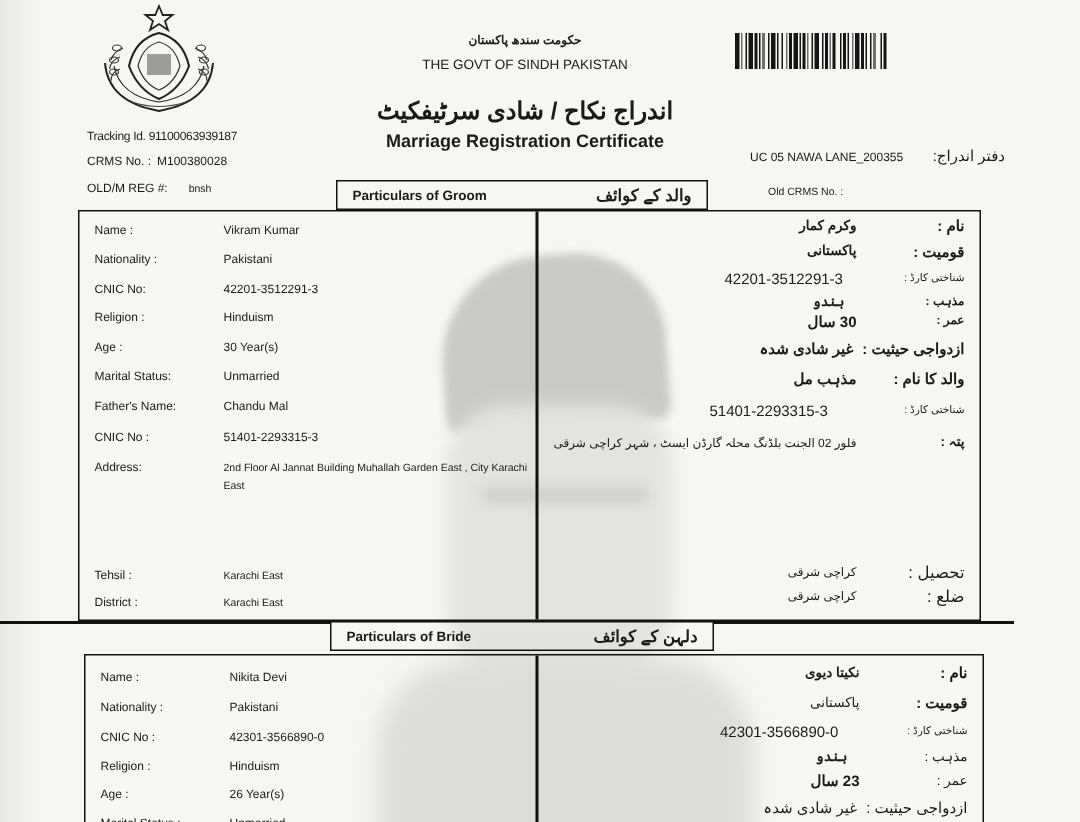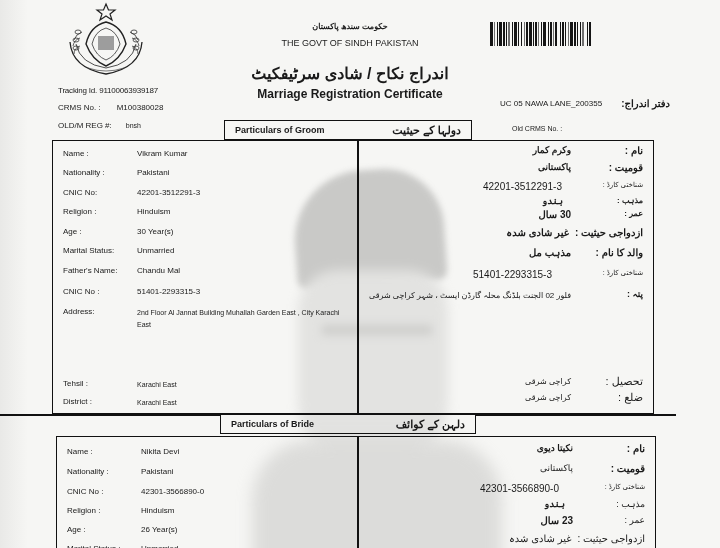--- a/index.html
+++ b/index.html
@@ -13,52 +13,52 @@
   .watermark { position: absolute; left: 272px; top: 170px; width: 210px; height: 400px; pointer-events: none; opacity: 0.42; }
   .wm-cap { position: absolute; left: 22px; top: 0; width: 150px; height: 115px; background: #8d8d8b; border-radius: 70px 60px 10px 10px; transform: rotate(-4deg); filter: blur(3px); }
   .wm-face { position: absolute; left: 26px; top: 100px; width: 150px; height: 200px; background: #c9c9c7; border-radius: 40px 40px 70px 70px; filter: blur(6px); }
   .wm-eyes { position: absolute; left: 50px; top: 155px; width: 110px; height: 10px; background: #9a9a98; filter: blur(4px); }
   .wm-body { position: absolute; left: -20px; top: 270px; width: 250px; height: 140px; background: #b9b9b7; border-radius: 60px 60px 0 0; filter: blur(8px); }
 
   
   .logo { position: absolute; left: 60px; top: 2px; width: 92px; height: 76px; }
   .tracking { position: absolute; left: 58px; top: 86px; font-size: 8px; font-family: "Liberation Sans Narrow", "Liberation Sans", sans-serif; letter-spacing: -0.2px; }
   .crms { position: absolute; left: 58px; top: 103px; font-size: 8px; }
-  .crms .v { margin-left: 16px; }
+  .crms .v { margin-left: 4px; }
   .oldreg { position: absolute; left: 58px; top: 121px; font-size: 8px; }
   .oldreg .v { margin-left: 14px; font-size: 7px; }
 
   .hdr-urdu-top { position: absolute; left: 300px; top: 22px; width: 100px; text-align: center; font-size: 8px; font-weight: bold; direction: rtl; }
   .hdr-govt { position: absolute; left: 250px; top: 38px; width: 200px; text-align: center; font-size: 9px; }
   .hdr-urdu-title { position: absolute; left: 250px; top: 64px; width: 200px; text-align: center; font-size: 16px; font-weight: bold; direction: rtl; }
   .hdr-title { position: absolute; left: 250px; top: 87px; width: 200px; text-align: center; font-size: 12px; font-weight: bold; }
 
   .barcode { position: absolute; left: 490px; top: 22px; width: 160px; height: 24px; display: flex; align-items: stretch; gap: 0; }
   .barcode span { display: block; height: 100%; background: #151515; }
   .daftar { position: absolute; left: 500px; top: 98px; width: 170px; font-size: 8px; display: flex; justify-content: space-between; align-items: center; }
-  .daftar .ur { font-size: 10px; font-weight: bold; direction: rtl; text-align: center; }
+  .daftar .ur { font-size: 10px; font-weight: normal; direction: rtl; text-align: center; }
   .oldcrms { position: absolute; left: 512px; top: 125px; font-size: 7px; }
 
   
   .sec-head { position: absolute; height: 20px; border: 1.5px solid #111; background: transparent; display: flex; justify-content: space-between; align-items: center; padding: 0 10px; font-size: 9px; font-weight: bold; }
   .sec-head .ur { direction: rtl; font-size: 11px; }
   .groom-head { left: 224px; top: 120px; width: 248px; }
   .bride-head { left: 220px; top: 414px; width: 256px; }
 
   
   .box { position: absolute; border: 1.5px solid #111; }
   .groom-box { left: 52px; top: 140px; width: 602px; height: 274px; }
   .bride-box { left: 56px; top: 436px; width: 600px; height: 130px; }
   .vline { position: absolute; top: 0; bottom: 0; width: 1.5px; background: #111; }
   .groom-box .vline { left: 304px; }
   .bride-box .vline { left: 300px; }
   .bride-side-l { position: absolute; left: 0; top: 414px; width: 220px; height: 1.5px; background: #111; }
   .bride-side-r { position: absolute; left: 476px; top: 414px; width: 200px; height: 1.5px; background: #111; }
 
-  .row-en { position: absolute; left: 10px; font-size: 8px; display: flex; width: 290px; }
+  .row-en { position: absolute; left: 10px; font-size: 8px; display: flex; width: 290px; gap: 12px; }
   .row-en .lbl { width: 74px; flex: none; }
   .row-en .val { flex: 1; }
   .row-en .val.small { font-size: 7px; line-height: 12px; }
 
   .row-ur { position: absolute; right: 10px; width: 290px; direction: rtl; display: flex; font-size: 10px; font-weight: bold; }
   .row-ur .lbl { width: 72px; flex: none; }
   .row-ur .lbl.small { font-size: 7px; font-weight: normal; }
   .row-ur .val { flex: 1; text-align: right; }
   .row-ur .val.ltr { direction: ltr; text-align: left; padding-left: 130px; font-weight: normal; font-size: 10px; }
   .row-ur .val.small { font-size: 8px; line-height: 13px; }
@@ -188,21 +188,21 @@
     </div>
 
   <div class="daftar">
     <span>UC 05 NAWA LANE_200355</span>
     <span class="ur">دفتر اندراج:</span>
   </div>
   <div class="oldcrms">Old CRMS No. :</div>
 
   <div class="sec-head groom-head">
     <span>Particulars of Groom</span>
-    <span class="ur">دولہا کے حیثیت</span>
+    <span class="ur">والد کے کوائف</span>
   </div>
 
   <div class="box groom-box">
     <div class="vline"></div>
 
     <div class="row-en" style="top:8px">
         <span class="lbl">Name :</span>
         <span class="val">Vikram Kumar</span>
       </div>
     <div class="row-en" style="top:27px">

